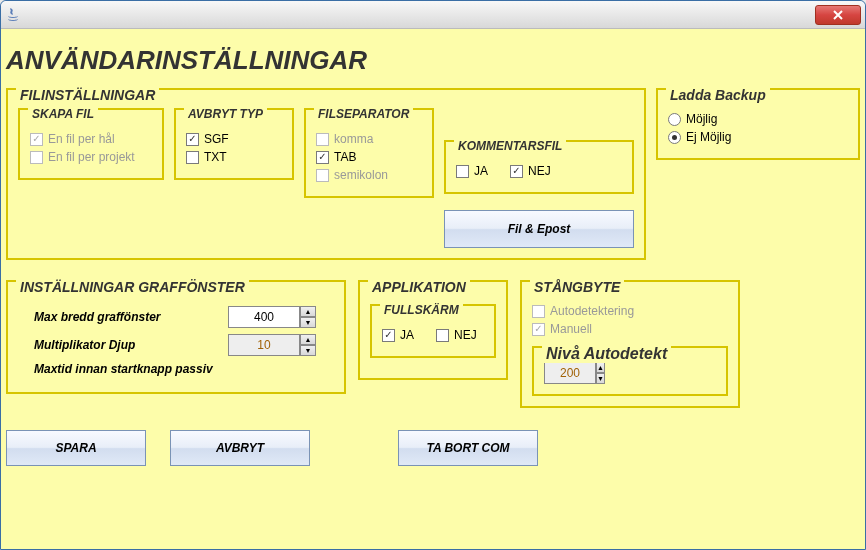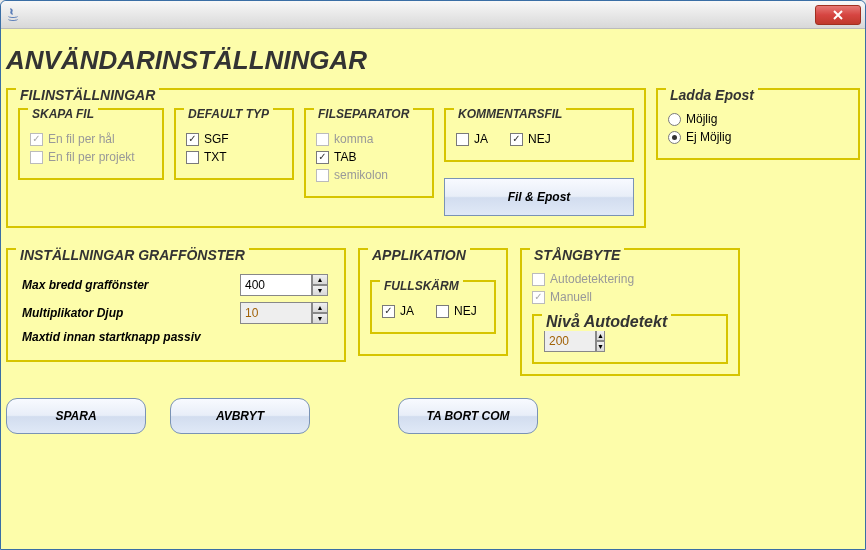--- a/index.html
+++ b/index.html
@@ -130,48 +130,47 @@
     text-align: right;
     cursor: pointer;
     padding: 8px 6px;
   }
   .btn.big {
     width: 140px;
     height: 36px;
     display: flex;
     align-items: center;
     justify-content: center;
-    border-radius: 11px;
   }
   .row2 {
     display: flex;
     gap: 12px;
     align-items: flex-start;
     margin-top: 10px;
   }
   .graff {
     flex: 0 0 340px;
   }
   .graff-row {
     display: flex;
     align-items: center;
     justify-content: space-between;
-    margin: 6px 4px;
+    margin: 6px 16px;
   }
   .graff-row label { font-weight: bold; font-style: italic; font-size: 12px; }
   .spinner {
     display: flex;
     align-items: stretch;
     width: 90px;
     height: 22px;
   }
   .spinner input {
     width: 72px;
     border: 1px solid #888;
-    text-align: left;
+    text-align: center;
     padding: 2px 4px;
     font-family: inherit;
     font-size: 12px;
   }
   .spinner input:disabled { background: #eee; color: #a16207; }
   .spinner-btns {
     display: flex;
     flex-direction: column;
     width: 16px;
   }
@@ -233,21 +232,21 @@
               <span class="cb">✓</span>
               <span>En fil per hål</span>
             </div>
             <div class="checkbox-line disabled">
               <span class="cb"></span>
               <span>En fil per projekt</span>
             </div>
           </div>
 
           <div class="groupbox small" style="flex:0 0 120px;">
-            <div class="groupbox-label">DEFAULT TYP</div>
+            <div class="groupbox-label">AVBRYT TYP</div>
             <div class="checkbox-line">
               <span class="cb">✓</span>
               <span>SGF</span>
             </div>
             <div class="checkbox-line">
               <span class="cb"></span>
               <span>TXT</span>
             </div>
           </div>
 
@@ -260,41 +259,41 @@
             <div class="checkbox-line">
               <span class="cb">✓</span>
               <span>TAB</span>
             </div>
             <div class="checkbox-line disabled">
               <span class="cb"></span>
               <span>semikolon</span>
             </div>
           </div>
 
-          <div style="flex:1; display:flex; flex-direction:column; gap:6px;">
+          <div style="flex:1; display:flex; flex-direction:column; gap:6px;margin-top:32px;">
             <div class="groupbox small">
               <div class="groupbox-label">KOMMENTARSFIL</div>
               <div class="inline-checks">
                 <div class="checkbox-line">
                   <span class="cb"></span>
                   <span>JA</span>
                 </div>
                 <div class="checkbox-line">
                   <span class="cb">✓</span>
                   <span>NEJ</span>
                 </div>
               </div>
             </div>
             <div class="btn" style="height:38px; display:flex; align-items:center; justify-content:center;">Fil &amp; Epost</div>
           </div>
         </div>
       </div>
 
       <div class="groupbox backup">
-        <div class="groupbox-label">Ladda Epost</div>
+        <div class="groupbox-label">Ladda Backup</div>
         <div class="radio-line">
           <span class="rb"></span>
           <span>Möjlig</span>
         </div>
         <div class="radio-line">
           <span class="rb">
               <span class="rb-dot"></span>
             </span>
           <span>Ej Möjlig</span>
         </div>
@@ -325,21 +324,21 @@
               </div>
           </div>
         </div>
         <div class="graff-row">
           <label>Maxtid innan startknapp passiv</label>
         </div>
       </div>
 
       <div class="groupbox applik">
         <div class="groupbox-label">APPLIKATION</div>
-        <div class="groupbox small" style="margin-top:12px;">
+        <div class="groupbox small" style="margin-top:4px;">
           <div class="groupbox-label">FULLSKÄRM</div>
           <div class="inline-checks">
             <div class="checkbox-line">
               <span class="cb">✓</span>
               <span>JA</span>
             </div>
             <div class="checkbox-line">
               <span class="cb"></span>
               <span>NEJ</span>
             </div>

